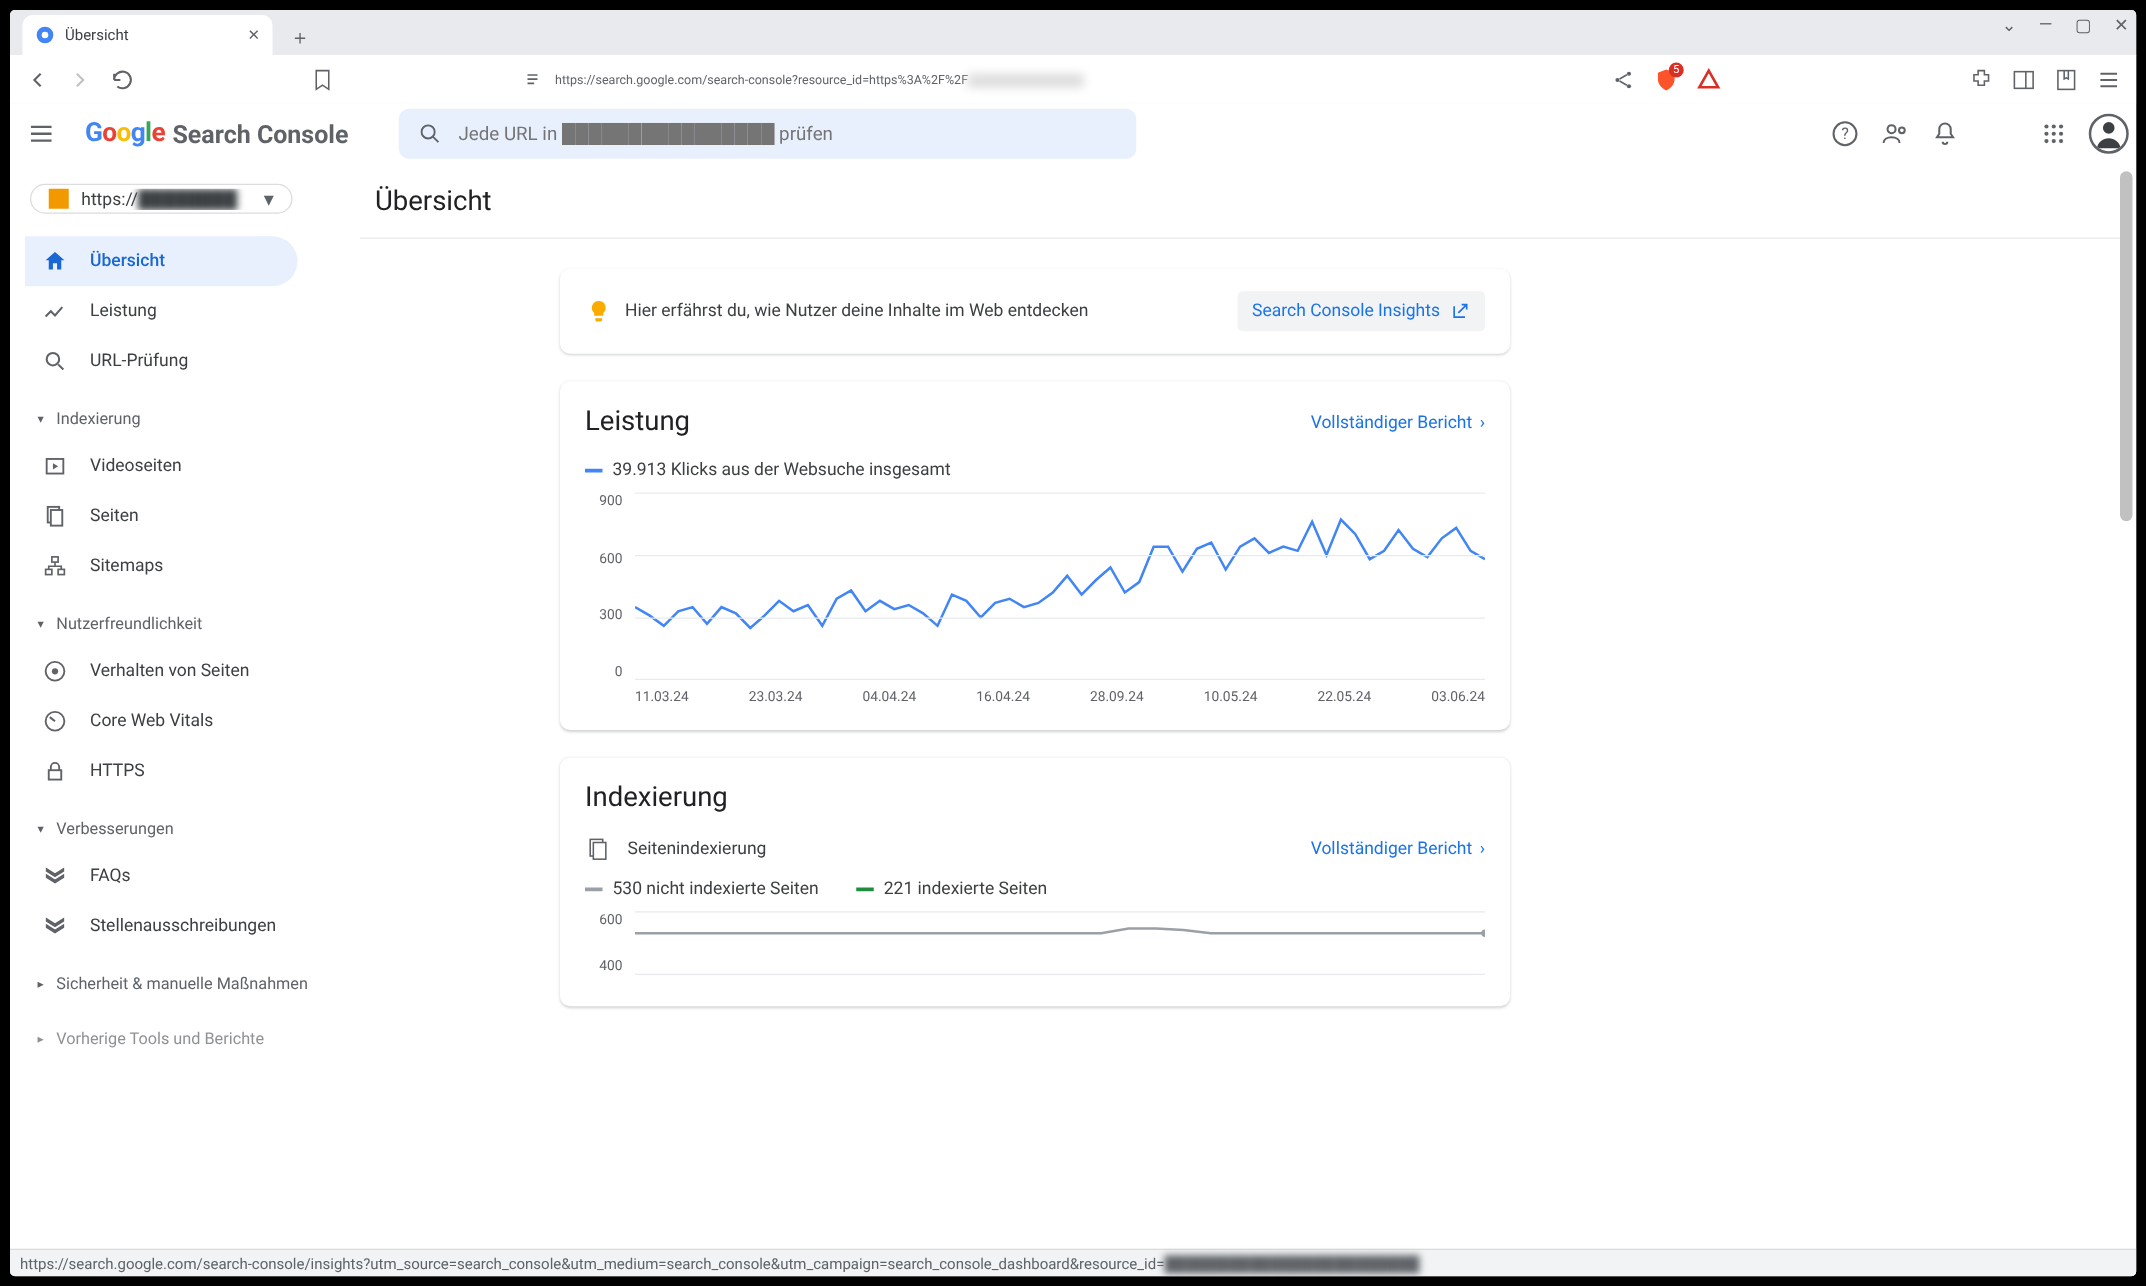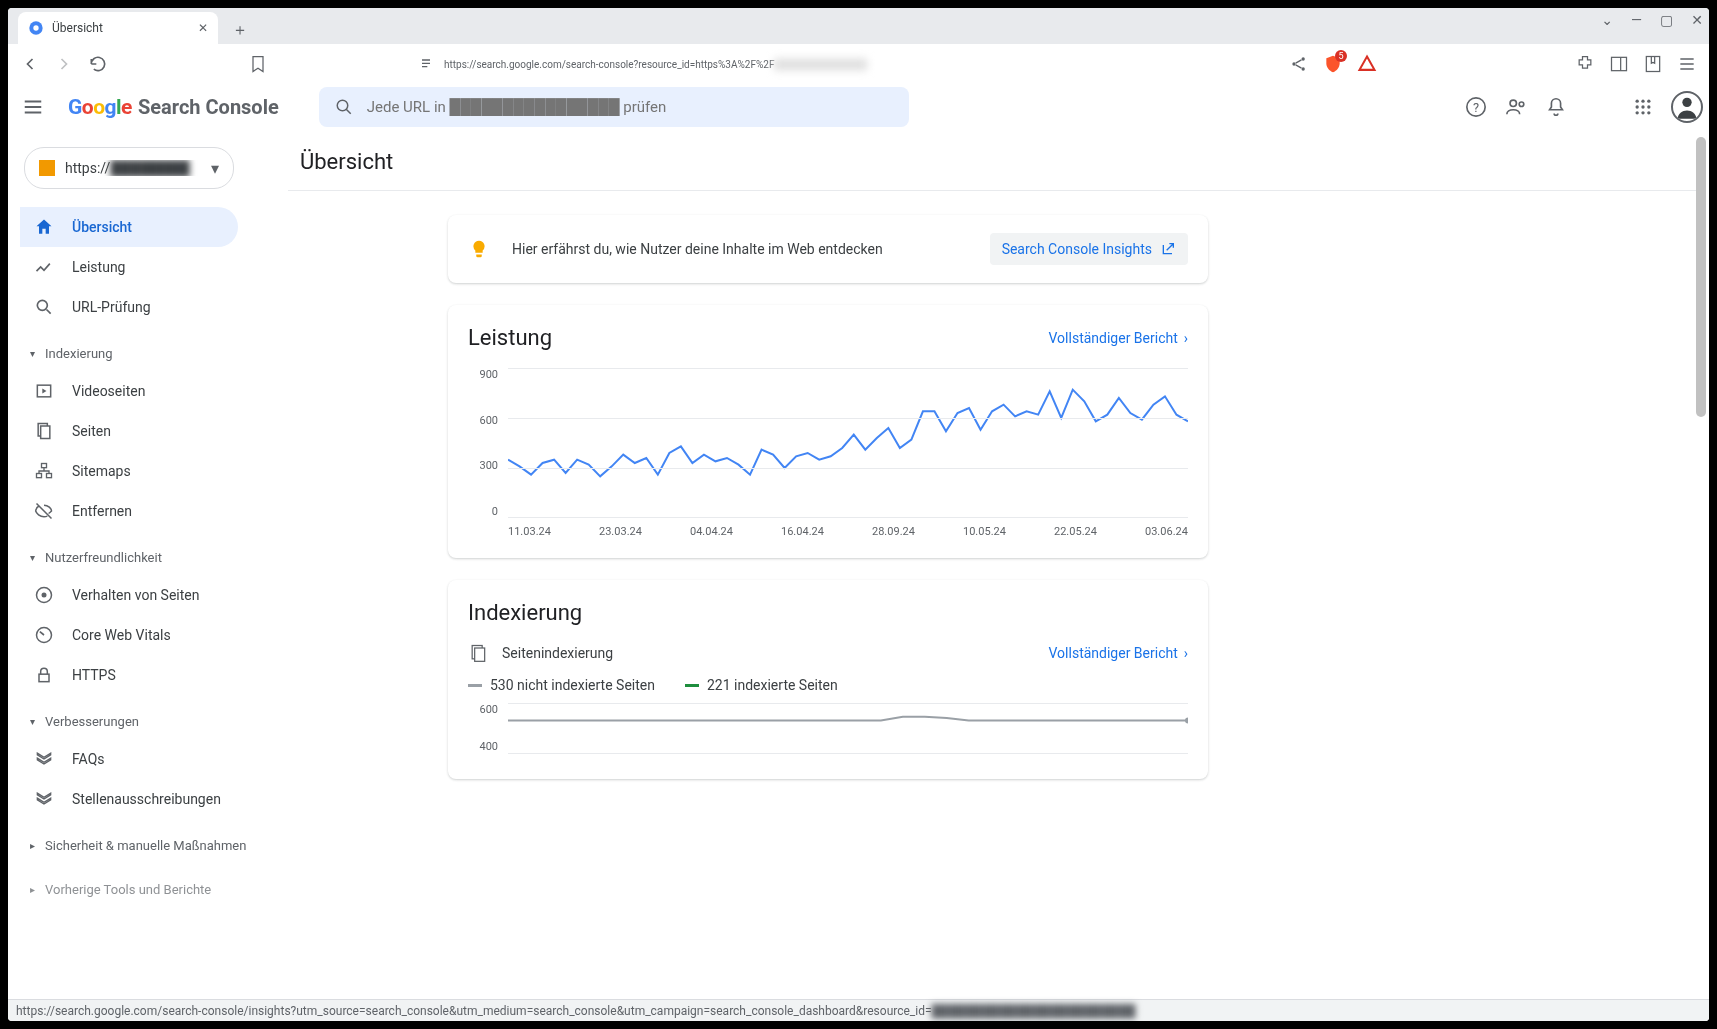--- a/index.html
+++ b/index.html
@@ -35,42 +35,42 @@
 .logo-text { font-weight:700; margin-left: 2px; }
 .search-pill { background:#e8f0fe; border-radius: 8px; height: 40px; width: 590px; display:flex; align-items:center; padding:0 16px; gap:14px; color:#5f6368; margin-left: 24px; }
 .search-pill input { border:none; background:transparent; font-size:15px; outline:none; flex:1; color:#000000; }
 .header-right { margin-left:auto; display:flex; gap:18px; align-items:center; color:#5f6368; }
 .header-right > * { cursor:pointer; }
 .avatar { width:32px; height:32px; border-radius:50%; border: 2px solid #5f6368; display:flex; align-items:center; justify-content:center; overflow:hidden; }
 
 
 .app-body { display:flex; height: calc(100% - 123px); position:relative; }
 .sidebar { width: 280px; padding: 16px 0 0 12px; overflow-y:auto; }
-.property-selector { border: 1px solid #dadce0; border-radius: 20px; height: 42px; width: 210px; display:flex; align-items:center; padding: 0 14px; gap: 10px; cursor:pointer; margin-bottom: 18px; margin-left: 4px;}
+.property-selector { border: 1px solid #dadce0; border-radius: 20px; height: 24px; width: 210px; display:flex; align-items:center; padding: 0 14px; gap: 10px; cursor:pointer; margin-bottom: 18px; margin-left: 4px;}
 .property-selector .sq { width:16px; height:16px; background:#f29900; }
 .property-selector .lbl { font-size:14px; color:#3c4043; flex:1; overflow:hidden; }
 .property-selector .blur { filter:blur(3px); }
 
 .nav-item { height: 40px; display:flex; align-items:center; padding: 0 14px; gap: 18px; font-size:14px; color:#3c4043; cursor:pointer; border-radius: 0 20px 20px 0; margin-right: 50px; }
 .nav-item.active { background:#e8f0fe; color:#1967d2; font-weight:500; }
 .nav-item .icon { width:20px; display:flex; justify-content:center; color:#5f6368; }
 .nav-item.active .icon { color:#1967d2; }
 .nav-section { height: 36px; display:flex; align-items:center; padding: 0 10px; gap: 10px; font-size:13px; color:#5f6368; cursor:pointer; margin-top: 8px; }
 .nav-section .arrow { font-size: 10px; }
 
 .main { flex:1; background:#fff; overflow-y:auto; padding: 0; position:relative; }
 .main-inner { padding: 10px 0 0 0; }
 .page-title { font-size: 22px; color:#202124; padding: 8px 0 16px 12px; }
 .divider { height:1px; background:#e8eaed; margin: 0 12px 24px 0; }
 
 .cards-col { max-width: 760px; margin-left: 160px; display:flex; flex-direction:column; gap: 22px; }
 
 .card { background:#fff; border-radius: 8px; box-shadow: 0 1px 2px rgba(60,64,67,.15), 0 1px 3px rgba(60,64,67,.1); padding: 20px 20px; }
 
-.insight-card { display:flex; align-items:center; gap: 22px; padding: 18px 20px; }
+.insight-card { display:flex; align-items:center; gap: 10px; padding: 18px 20px; }
 .bulb { color:#f9ab00; }
 .insight-text { font-size:14px; color:#3c4043; flex:1; }
 .insight-btn { background:#f1f3f4; border-radius: 4px; padding: 8px 12px; display:flex; align-items:center; gap:8px; color:#1a73e8; font-size:14px; cursor:pointer; }
 
 .card-header { display:flex; align-items:center; margin-bottom: 18px; }
 .card-title { font-size: 22px; color:#202124; }
 .full-report { margin-left:auto; color:#1a73e8; font-size:14px; cursor:pointer; display:flex; align-items:flex-start; gap:6px; }
 
 .legend { display:flex; gap: 30px; margin-bottom: 10px; font-size:14px; color:#3c4043; }
 .legend-item { display:flex; align-items:center; gap:8px; }
@@ -321,28 +321,20 @@
             <span class="icon">
               <svg width="20" height="20" viewBox="0 0 24 24">
                 <rect x="9" y="3" width="6" height="5" stroke="currentColor" stroke-width="1.6" fill="none"></rect>
                 <rect x="3" y="15" width="6" height="5" stroke="currentColor" stroke-width="1.6" fill="none"></rect>
                 <rect x="15" y="15" width="6" height="5" stroke="currentColor" stroke-width="1.6" fill="none"></rect>
                 <path d="M12 8v4m-6 3v-3h12v3" stroke="currentColor" stroke-width="1.6" fill="none"></path>
               </svg>
             </span>
             <span>Sitemaps</span>
           </div>
-          <div class="nav-item">
-            <span class="icon">
-              <svg width="20" height="20" viewBox="0 0 24 24">
-                <path d="M3 3l18 18M12 5c5 0 9 4 9 7-1 1-2 2-3.5 3M6 6C4 7 2.5 9 2 12c1 3 5 7 10 7 1.5 0 3-.3 4-.8" stroke="currentColor" stroke-width="1.8" fill="none"></path>
-              </svg>
-            </span>
-            <span>Entfernen</span>
-          </div>
         </div>
 
       <div class="nav-section">
         <span class="arrow">▾</span>
         <span>Nutzerfreundlichkeit</span>
       </div>
       <div id="nav-ux">
           <div class="nav-item">
             <span class="icon">
               <svg width="20" height="20" viewBox="0 0 24 24">
@@ -428,20 +420,26 @@
                 </span>
             </div>
           </div>
 
           <div class="card">
             <div class="card-header">
               <div class="card-title">Leistung</div>
               <div class="full-report">
                 <span>Vollständiger Bericht</span>
                 <span>›</span>
+              </div>
+            </div>
+            <div class="legend">
+              <div class="legend-item">
+                <div class="legend-swatch" style="background:#4285F4"></div>
+                <span>39.913 Klicks aus der Websuche insgesamt</span>
               </div>
             </div>
             <div class="chart-area">
               <div class="y-labels" id="perf-y">
                   <div>900</div>
                   <div>600</div>
                   <div>300</div>
                   <div>0</div>
                 </div>
               <div class="plot" id="perf-plot">

